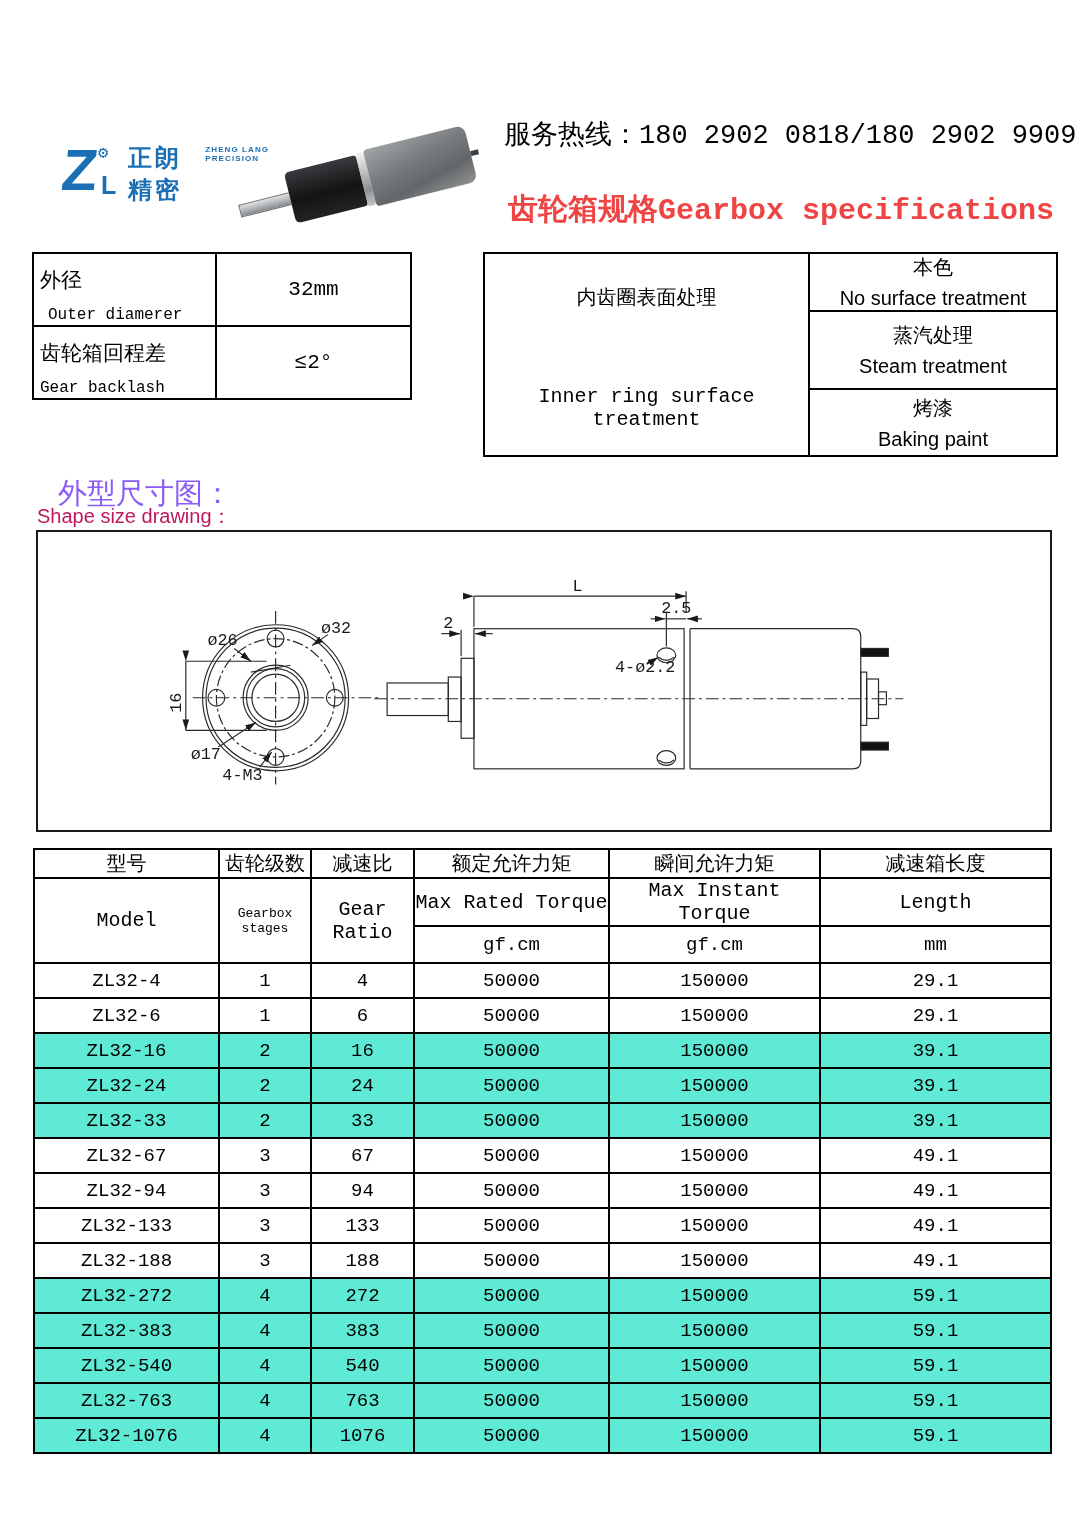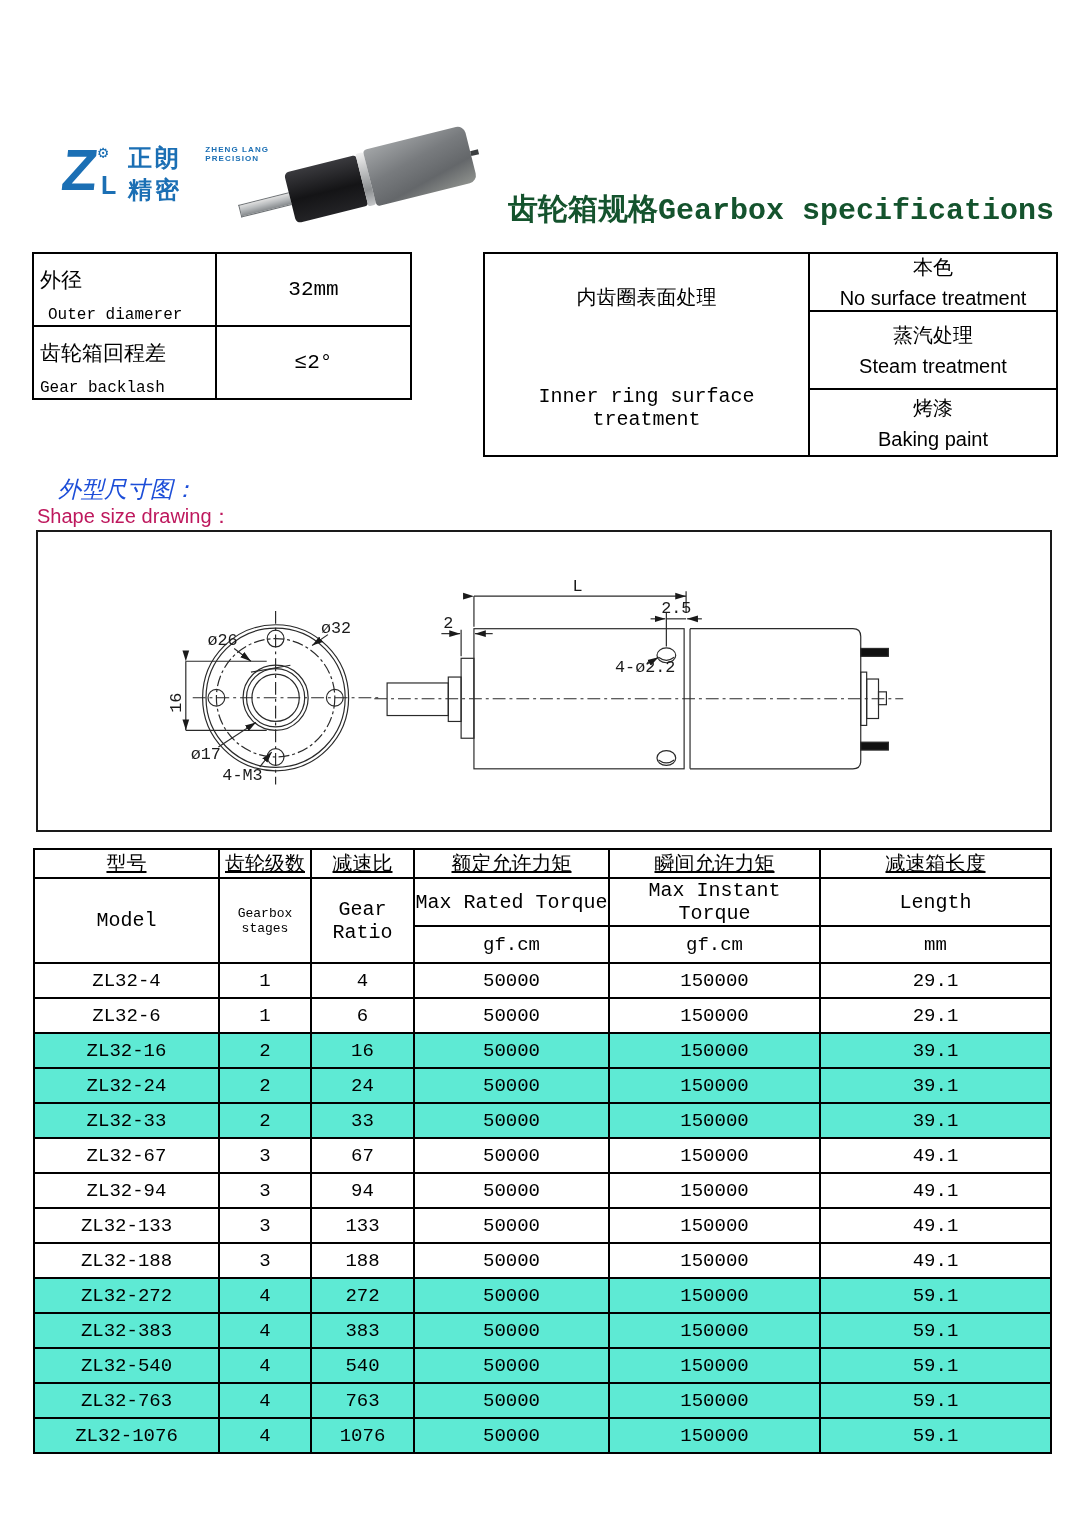--- a/index.html
+++ b/index.html
@@ -22,49 +22,49 @@
   .photo { position:absolute; left:232px; top:124px; width:240px; height:112px; }
   .assembly { position:absolute; left:4px; top:28px; display:flex; align-items:center; transform:rotate(-14deg); transform-origin:50% 50%; }
   .shaft { width:52px; height:13px; background:linear-gradient(180deg,#e0e0e0 0%,#b9bcbe 45%,#85898c 100%); border:1px solid #6f7376; border-right:none; }
   .gearbox-body { width:74px; height:52px; background:linear-gradient(180deg,#3a3a3e 0%,#141416 55%,#232326 100%); border-radius:5px 3px 3px 5px; }
   .ring { width:8px; height:54px; background:linear-gradient(180deg,#f0f0f0,#8d9092 70%,#c4c6c8); border-radius:2px; }
   .motor-body { width:104px; height:58px; background:linear-gradient(165deg,#a2a5a7 0%,#787b7e 40%,#64676a 70%,#90938f 100%); border-radius:4px 8px 8px 4px; }
   .pin { width:8px; height:5px; background:#3c3f41; }
 
   
   .hotline { position:absolute; left:504px; top:116px; font-size:27px; letter-spacing:0px; color:#000; white-space:nowrap; }
-  .doc-title { position:absolute; left:508px; top:189px; font-size:30px; font-weight:bold; color:#14532d; white-space:nowrap; }
+  .doc-title { position:absolute; left:508px; top:189px; font-size:30px; font-weight:bold; color:#ef4444; white-space:nowrap; }
 
   
   table { border-collapse:collapse; table-layout:fixed; }
   td { border:2px solid #000; color:#000; vertical-align:middle; text-align:center; overflow:hidden; }
 
   .spec-left { position:absolute; left:32px; top:252px; width:378px; }
   .spec-left td { font-size:21px; }
   .spec-left .lbl { text-align:left; }
   .lbl-in { display:flex; flex-direction:column; justify-content:space-between; height:100%; padding:6px 2px 7px 6px;margin-top:12px; }
   .lbl-en { padding-left:8px; font-size:16px; }
   .val-sub { font-size:19px; }
 
   .spec-right { position:absolute; left:483px; top:252px; width:573px; }
   .spec-right td { font-size:20px; }
   .srl-in { display:flex; flex-direction:column; justify-content:space-between; align-items:center; height:100%; padding:30px 0 24px 0; }
   .opt-en { font-family:"Liberation Sans",sans-serif; font-size:20px; margin-top:6px; }
 
   
-  .sec-title-cn { position:absolute; left:58px; top:474px; font-size:23px; color:#1d4ed8;font-style:italic; }
+  .sec-title-cn { position:absolute; left:58px; top:474px; font-size:29px; color:#8b5cf6; }
   .sec-title-en { position:absolute; left:37px; top:503px; font-family:"Liberation Sans",sans-serif; font-size:20px; color:#be185d; }
   .drawing-box { position:absolute; left:36px; top:530px; width:1016px; height:302px; border:2px solid #1a1a1a; background:#fff; }
   .drawing-box svg { display:block; width:100%; height:100%; }
   .dim-text { font-family:"Liberation Mono","DejaVu Sans Mono",monospace; font-size:17px; fill:#1a1a1a; }
 
   
   .main-table { position:absolute; left:33px; top:848px; width:1017px; }
   .main-table td { font-size:19px; }
-  .main-table .hdr-cn td { font-size:20px; height:24px;text-decoration:underline; }
+  .main-table .hdr-cn td { font-size:20px; height:24px; }
   .cell-small { font-size:13px !important; }
   .unit-row td { height:37px; }
   .hdr-en td { height:38px; font-size:20px; }
   .main-table tr.data-row td { height:35px; }
   .main-table tr.hl td { background:#5eead4; }
 </style>
 </head>
 <body>
 
 <div id="page">
@@ -84,20 +84,21 @@
   <div class="photo">
     <div class="assembly">
       <div class="shaft"></div>
       <div class="gearbox-body"></div>
       <div class="ring"></div>
       <div class="motor-body"></div>
       <div class="pin"></div>
     </div>
   </div>
 
+  <div class="hotline">服务热线：180 2902 0818/180 2902 9909</div>
   <div class="doc-title">齿轮箱规格Gearbox specifications</div>
 
   <table class="spec-left">
     <colgroup>
         <col style="width:183px">
         <col style="width:195px">
       </colgroup>
     <tbody>
         <tr>
       <td class="lbl" style="height:67px">

